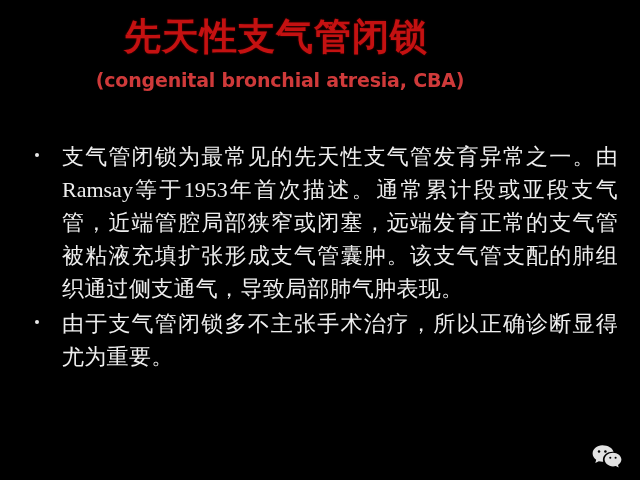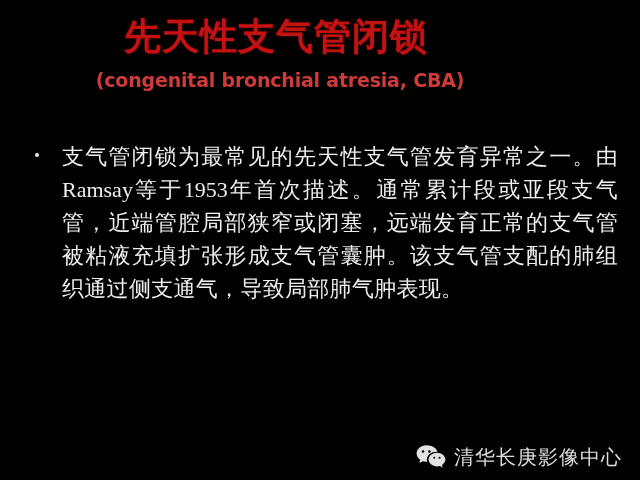--- a/index.html
+++ b/index.html
@@ -120,31 +120,34 @@
   <div class="title-block">
     <div class="slide-title">先天性支气管闭锁</div>
     <div class="slide-subtitle">(congenital bronchial atresia, CBA)</div>
   </div>
 
   <div class="body" id="bullet-list">
       <div class="bullet">
         <span class="dot" style="background: rgb(232, 232, 232);"></span>
         <div class="text"><span>支气管闭锁为最常见的先天性支气管发育异常之一。由</span><span class="lat">Ramsay</span><span>等于</span><span class="lat">1953</span><span>年首次描述。通常累计段或亚段支气管，近端管腔局部狭窄或闭塞，远端发育正常的支气管被粘液充填扩张形成支气管囊肿。该支气管支配的肺组织通过侧支通气，导致局部肺气肿表现。</span></div>
       </div>
+      <div class="bullet">
+        <span class="dot" style="background: rgb(232, 232, 232);"></span>
+        <div class="text"><span>由于支气管闭锁多不主张手术治疗，所以正确诊断显得尤为重要。</span></div>
+      </div>
     </div>
 
   <div class="watermark">
     <span class="wechat-icon-wrap">
       <svg class="wechat-icon" viewBox="0 0 30 26" xmlns="http://www.w3.org/2000/svg" aria-hidden="true">
 
         <path d="M10.3 1.2 C4.9 1.2 0.6 4.9 0.6 9.4 c0 2.5 1.4 4.8 3.6 6.3 L3.3 19.0 l3.5 -1.8 c1.1 0.3 2.3 0.5 3.5 0.5 c0.3 0 0.6 0 0.9 0 c-0.2 -0.6 -0.3 -1.3 -0.3 -2.0 c0 -4.4 4.3 -7.9 9.6 -7.9 c0.3 0 0.7 0 1.0 0.1 C20.7 4.0 16.0 1.2 10.3 1.2 Z" fill="#e2e2e2"></path>
         <circle cx="7.0" cy="7.4" r="1.25" fill="#000000"></circle>
         <circle cx="13.4" cy="7.4" r="1.25" fill="#000000"></circle>
 
         <path d="M29.4 15.6 c0 -3.7 -3.8 -6.8 -8.4 -6.8 c-4.6 0 -8.4 3.0 -8.4 6.8 c0 3.7 3.8 6.8 8.4 6.8 c1.0 0 1.9 -0.1 2.8 -0.4 l2.9 1.5 l-0.7 -2.6 C28.1 19.6 29.4 17.7 29.4 15.6 Z" fill="#e2e2e2"></path>
         <circle cx="18.3" cy="13.8" r="1.05" fill="#000000"></circle>
         <circle cx="23.6" cy="13.8" r="1.05" fill="#000000"></circle>
       </svg>
     </span>
-    <span class="watermark-text">清华长庚影像中心</span>
   </div>
 
 </div>
 
 </body></html>

